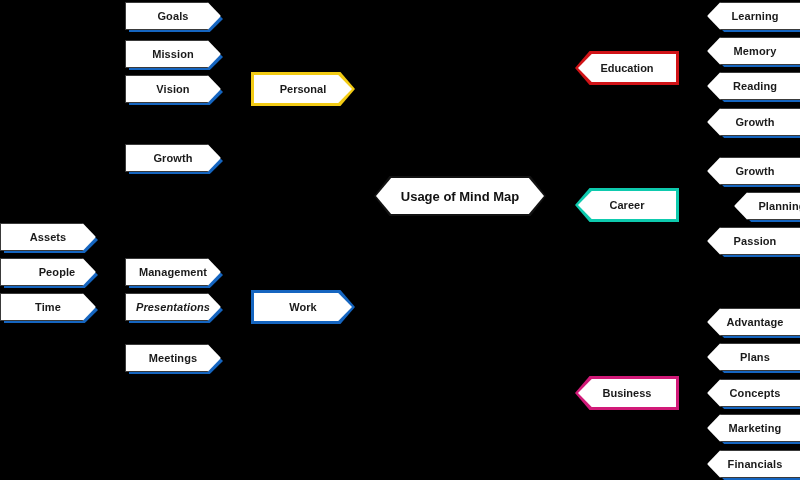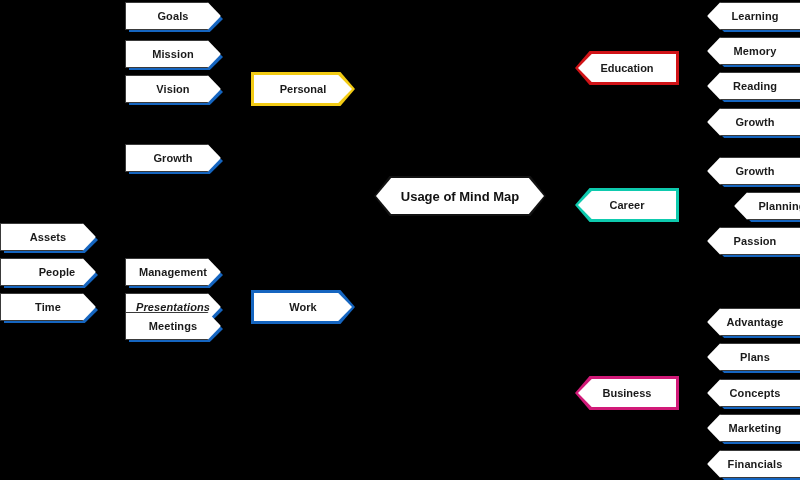--- a/index.html
+++ b/index.html
@@ -195,21 +195,21 @@
       <div class="body" style="background: rgb(255, 255, 255); border-color: rgb(58, 58, 58);">
         <span class="label" style="color: rgb(26, 26, 26);">Management</span>
       </div>
     </div>
     <div class="node leaf point-right" style="left: 125px; top: 293px; font-style: italic;">
       <div class="shadow" style="background: rgb(21, 101, 192);"></div>
       <div class="body" style="background: rgb(255, 255, 255); border-color: rgb(58, 58, 58);">
         <span class="label" style="color: rgb(26, 26, 26);">Presentations</span>
       </div>
     </div>
-    <div class="node leaf point-right" style="left: 125px; top: 312px;">
+    <div class="node leaf point-right" style="left: 125px; top: 344px;">
       <div class="shadow" style="background: rgb(21, 101, 192);"></div>
       <div class="body" style="background: rgb(255, 255, 255); border-color: rgb(58, 58, 58);">
         <span class="label" style="color: rgb(26, 26, 26);">Meetings</span>
       </div>
     </div>
     <div class="node leaf point-right" style="left: 0px; top: 223px;">
       <div class="shadow" style="background: rgb(21, 101, 192);"></div>
       <div class="body" style="background: rgb(255, 255, 255); border-color: rgb(58, 58, 58);">
         <span class="label" style="color: rgb(26, 26, 26);">Assets</span>
       </div>

